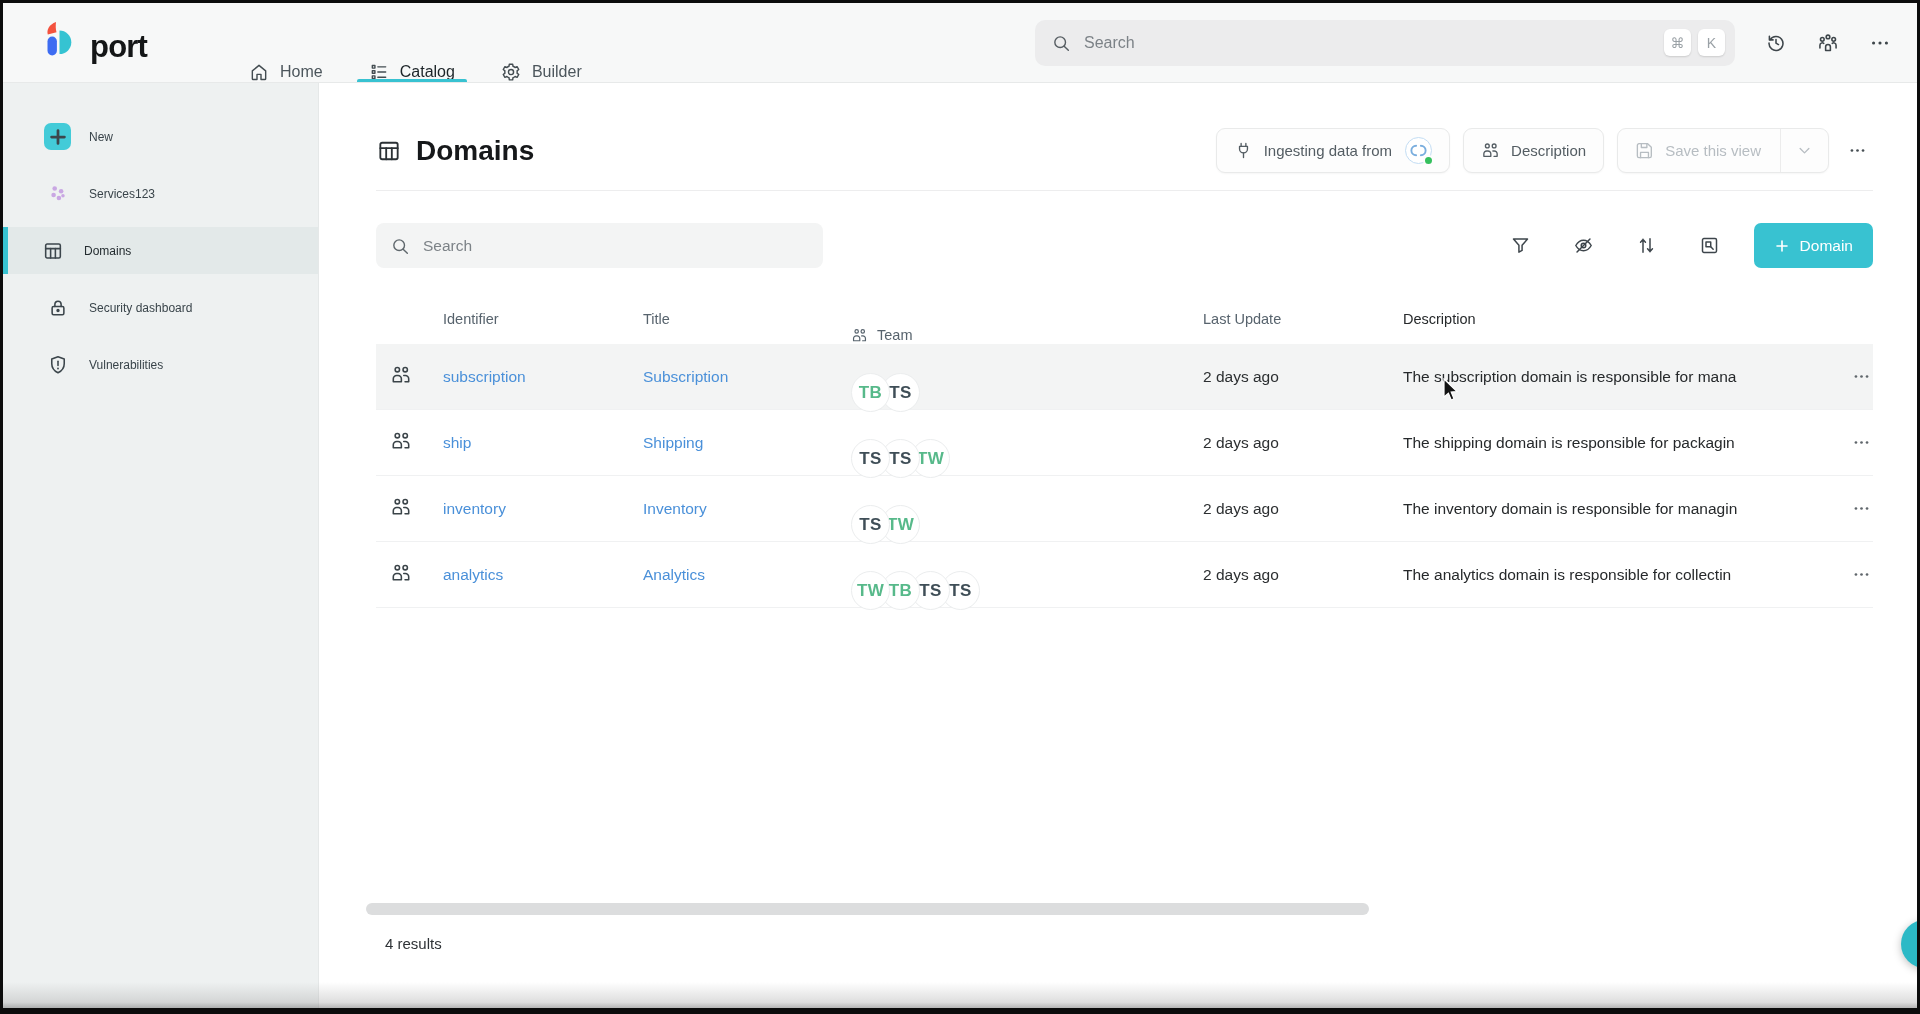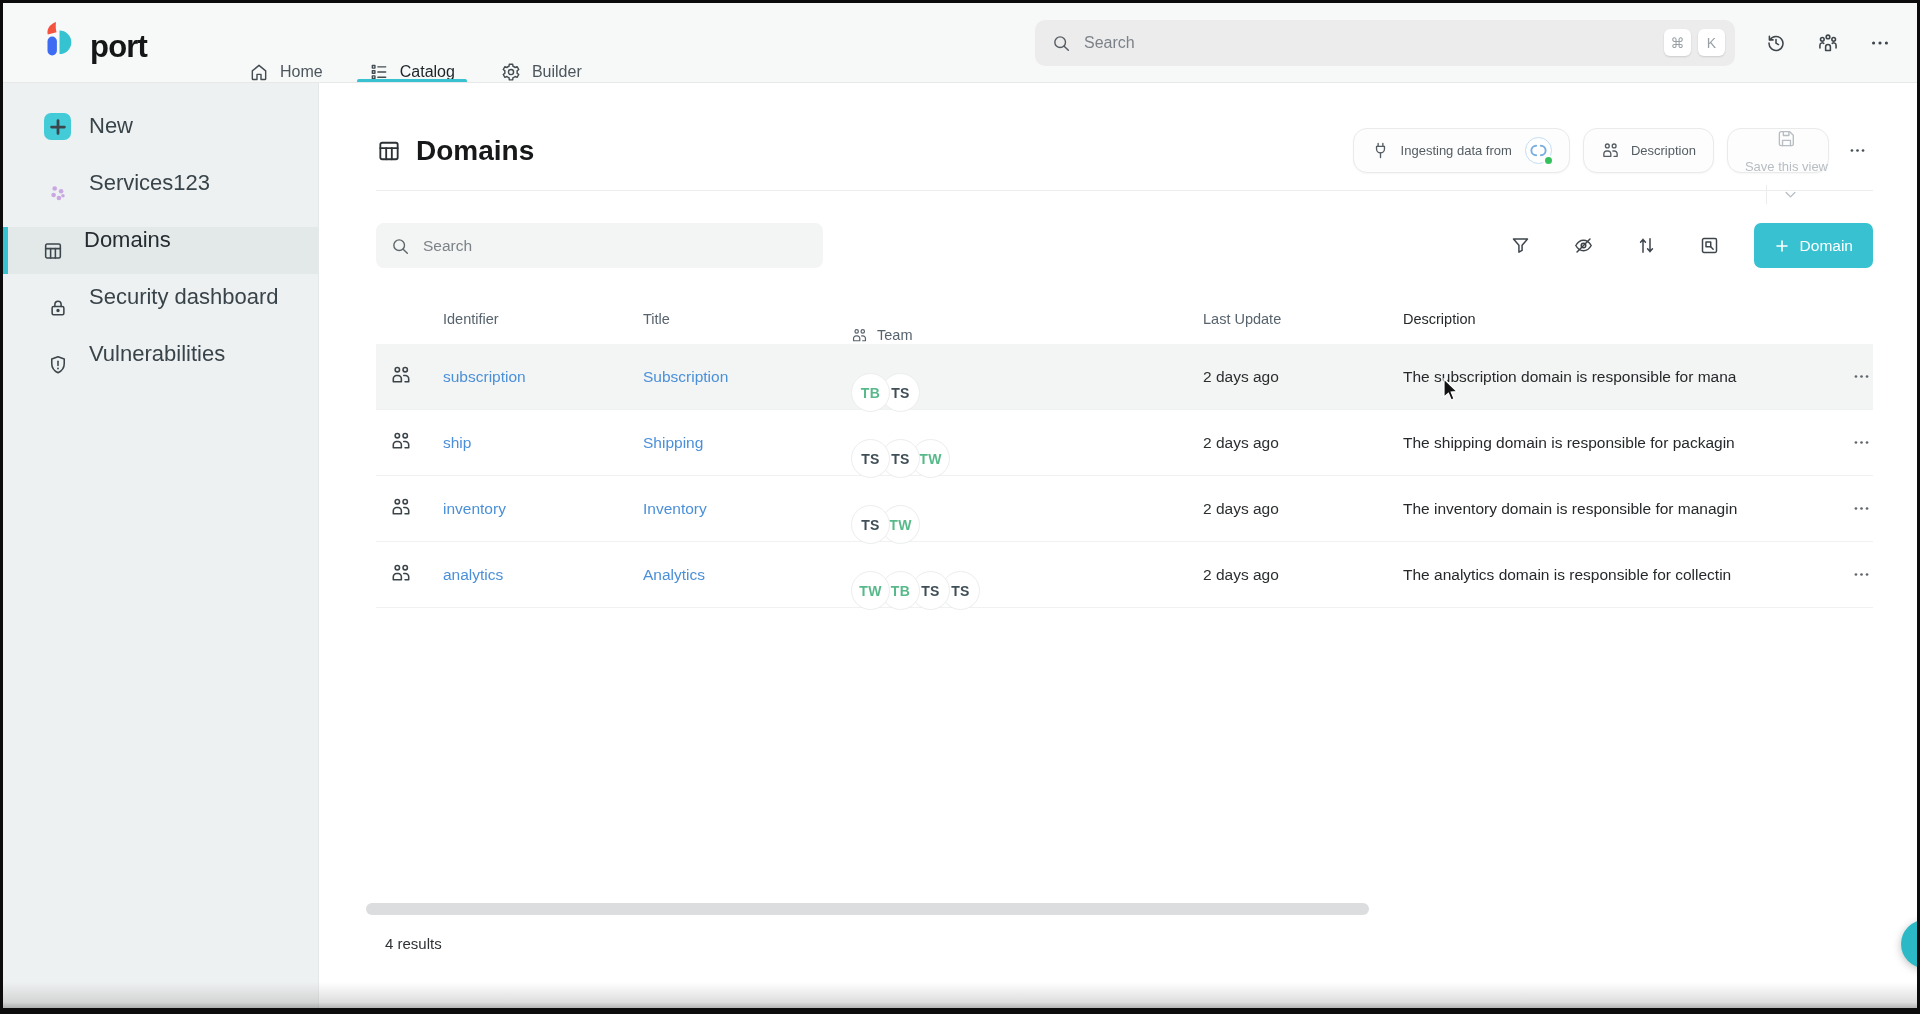--- a/index.html
+++ b/index.html
@@ -35,49 +35,49 @@
   .keycap{width:27px;height:27px;background:#fff;border-radius:6px;
     box-shadow:0 1px 2px rgba(0,0,0,.14);color:#9aa1a6;font-size:14px;
     display:flex;align-items:center;justify-content:center;}
   .nav-right{display:flex;align-items:center;gap:30px;margin-left:30px;color:#3e464b;}
   .icon-btn{background:none;border:0;padding:0;color:inherit;cursor:pointer;display:flex;}
   .icon-btn svg{width:22px;height:22px;}
 
   
   .app-body{display:flex;height:calc(100% - 80px);}
   .sidebar{width:316px;flex:none;background:#eef1f1;border-right:1px solid #e5e8e8;padding-top:30px;}
-  .side-item{display:flex;gap:18px;height:47px;padding-left:36px;
-    border-left:5px solid transparent;margin-bottom:10px;font-size:22px;color:#39444a;cursor:pointer;}
+  .side-item{display:flex;align-items:center;gap:18px;height:47px;padding-left:36px;
+    border-left:5px solid transparent;margin-bottom:10px;font-size:12px;color:#39444a;cursor:pointer;}
   .side-item .icon{width:27px;color:#3c464c;}
   .side-item .icon svg{width:22px;height:22px;}
   .side-item.active{background:#e3e9e9;border-left-color:var(--accent);padding-left:31px;color:#242c30;}
   .i-new-plus{width:27px;height:27px;border-radius:7px;background:#43cbd8;color:#fff;}
   .i-new-plus svg{width:15px;height:15px;}
   .i-services-cluster{color:#c9a7e3 !important;}
 
   .main{flex:1;min-width:0;padding:0 44px 0 57px;background:#fff;}
 
   
   .page-header{display:flex;align-items:center;padding-top:45px;padding-bottom:17px;
     border-bottom:1px solid #ededee;}
   .page-title{display:flex;align-items:center;gap:14px;font-size:28px;font-weight:700;color:#16181a;}
   .page-title .icon{color:#2b3135;}
   .page-title .icon svg{width:26px;height:26px;}
   .header-actions{margin-left:auto;display:flex;align-items:center;gap:13px;}
   .btn{display:flex;align-items:center;gap:11px;height:45px;padding:0 17px;background:#fdfdfd;
-    border:1px solid #e9eaea;border-radius:14px;font-size:13px;color:#545d63;
+    border:1px solid #e9eaea;border-radius:9px;font-size:15px;color:#545d63;
     box-shadow:0 1px 2px rgba(0,0,0,.04);cursor:pointer;font-family:inherit;white-space:nowrap;}
   .btn .icon svg{width:19px;height:19px;}
   .exporter-badge{position:relative;width:27px;height:27px;border-radius:50%;
     border:1.5px solid #c3ddf4;background:#fff;color:#7aaede;
     display:flex;align-items:center;justify-content:center;margin-left:2px;}
   .exporter-badge svg{width:14px;height:14px;}
   .exporter-badge .dot{position:absolute;right:-3px;bottom:-3px;width:11px;height:11px;
     border-radius:50%;background:#35c05e;border:2px solid #fdfdfd;}
-  .btn-save{color:#b7bdc2;padding-right:0;cursor:default;flex-direction:column;}
+  .btn-save{color:#b7bdc2;padding-right:0;cursor:default;}
   .btn-save .icon{color:#b7bdc2;}
   .save-split{height:100%;display:flex;align-items:center;padding:0 14px;margin-left:8px;
     border-left:1px solid #ececec;color:#858c91;cursor:pointer;}
   .save-split svg{width:18px;height:18px;}
   .header-more{border:0;background:transparent;box-shadow:none;color:#474f54;padding:0 6px;}
 
   
   .toolbar{display:flex;align-items:center;margin-top:32px;}
   .tb-search{width:447px;height:45px;background:#f3f4f4;border-radius:8px;display:flex;
     align-items:center;gap:11px;padding:0 14px;color:#5f676c;}
@@ -107,21 +107,21 @@
   .c-actions{width:44px;display:flex;justify-content:flex-end;}
   .trow{display:flex;align-items:center;height:66px;border-bottom:1px solid #f0f1f2;
     font-size:15.5px;color:#2c2f31;}
   .trow.hl{background:#f3f4f4;}
   .trow .c-icon .icon{color:#3b4449;}
   .trow .c-icon .icon svg{width:22px;height:22px;}
   .link{color:#4a90d9;text-decoration:none;cursor:pointer;}
   .avatars{display:flex;align-items:center;}
   .avatar{position:relative;width:39px;height:39px;border-radius:50%;background:#fff;
     border:1px solid #ebedee;display:flex;align-items:center;justify-content:center;
-    font-size:14px;font-weight:700;letter-spacing:.3px;}
+    font-size:17px;font-weight:700;letter-spacing:.3px;}
   .avatar + .avatar{margin-left:-9px;}
   .avatar.green{color:#57b98a;}
   .avatar.dark{color:#3f4e57;}
   .c-desc{color:#26292b;}
   .row-more{background:none;border:0;padding:2px;color:#5f666b;cursor:pointer;display:flex;}
   .row-more svg{width:19px;height:19px;}
 
   
   .h-scrollbar{position:absolute;left:363px;top:900px;width:1003px;height:12px;
     border-radius:7px;background:#dcddde;cursor:pointer;}

